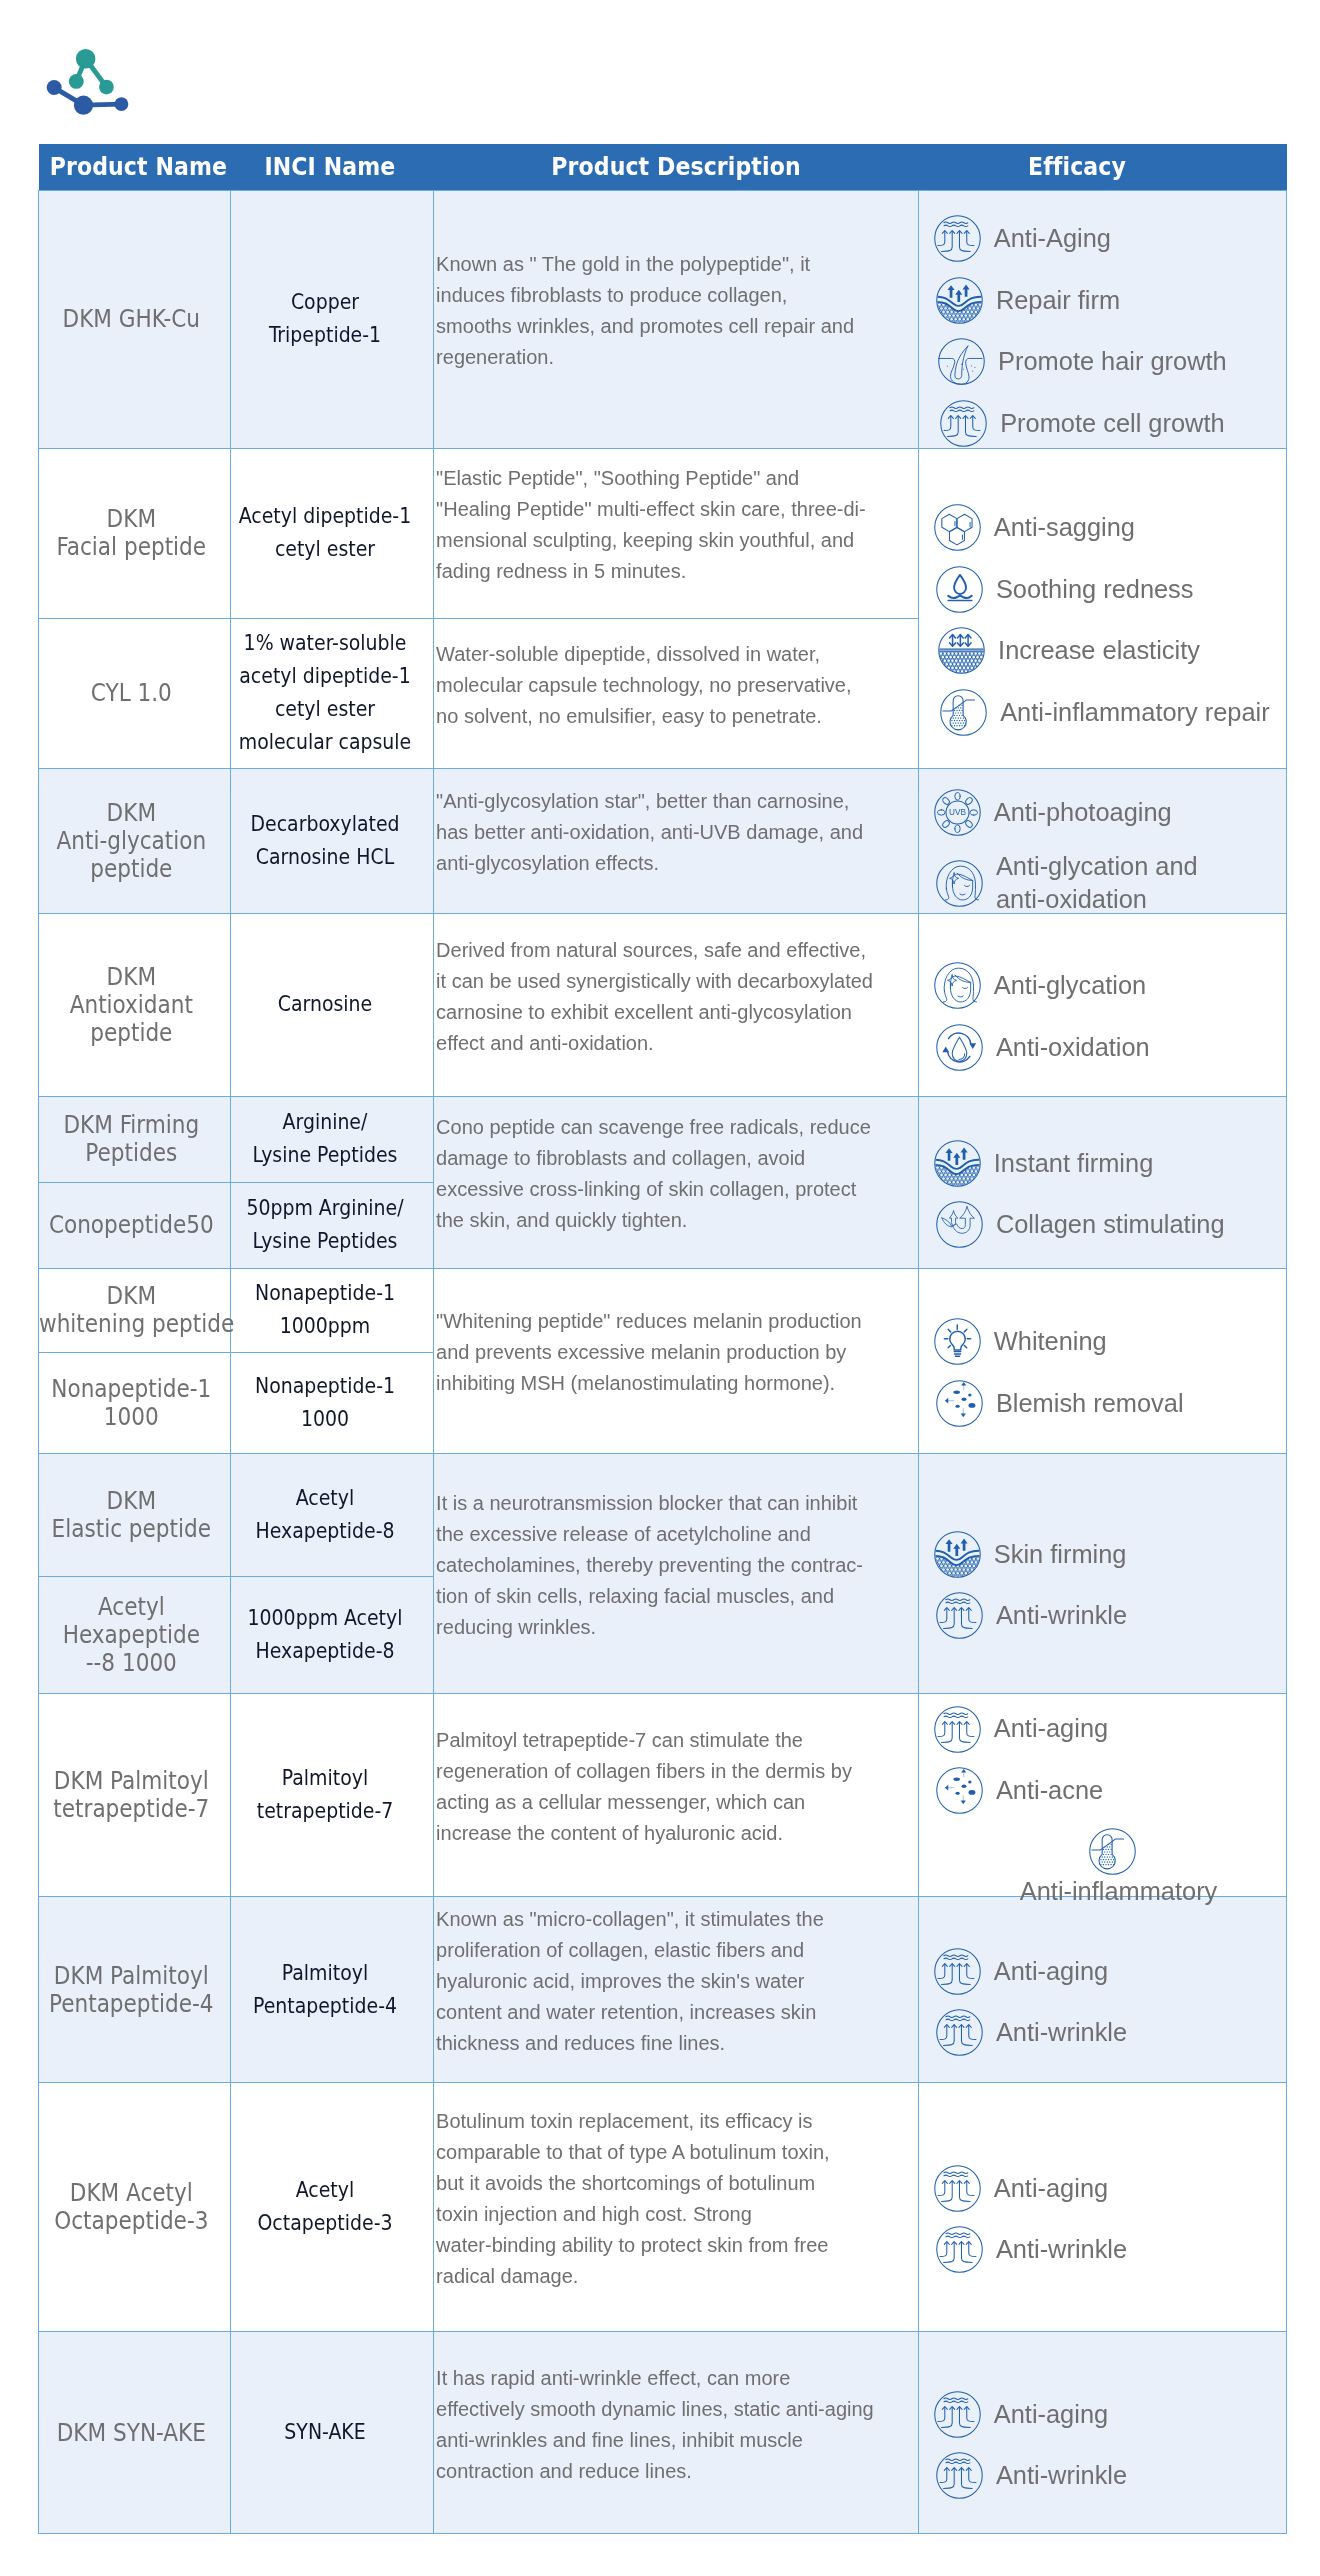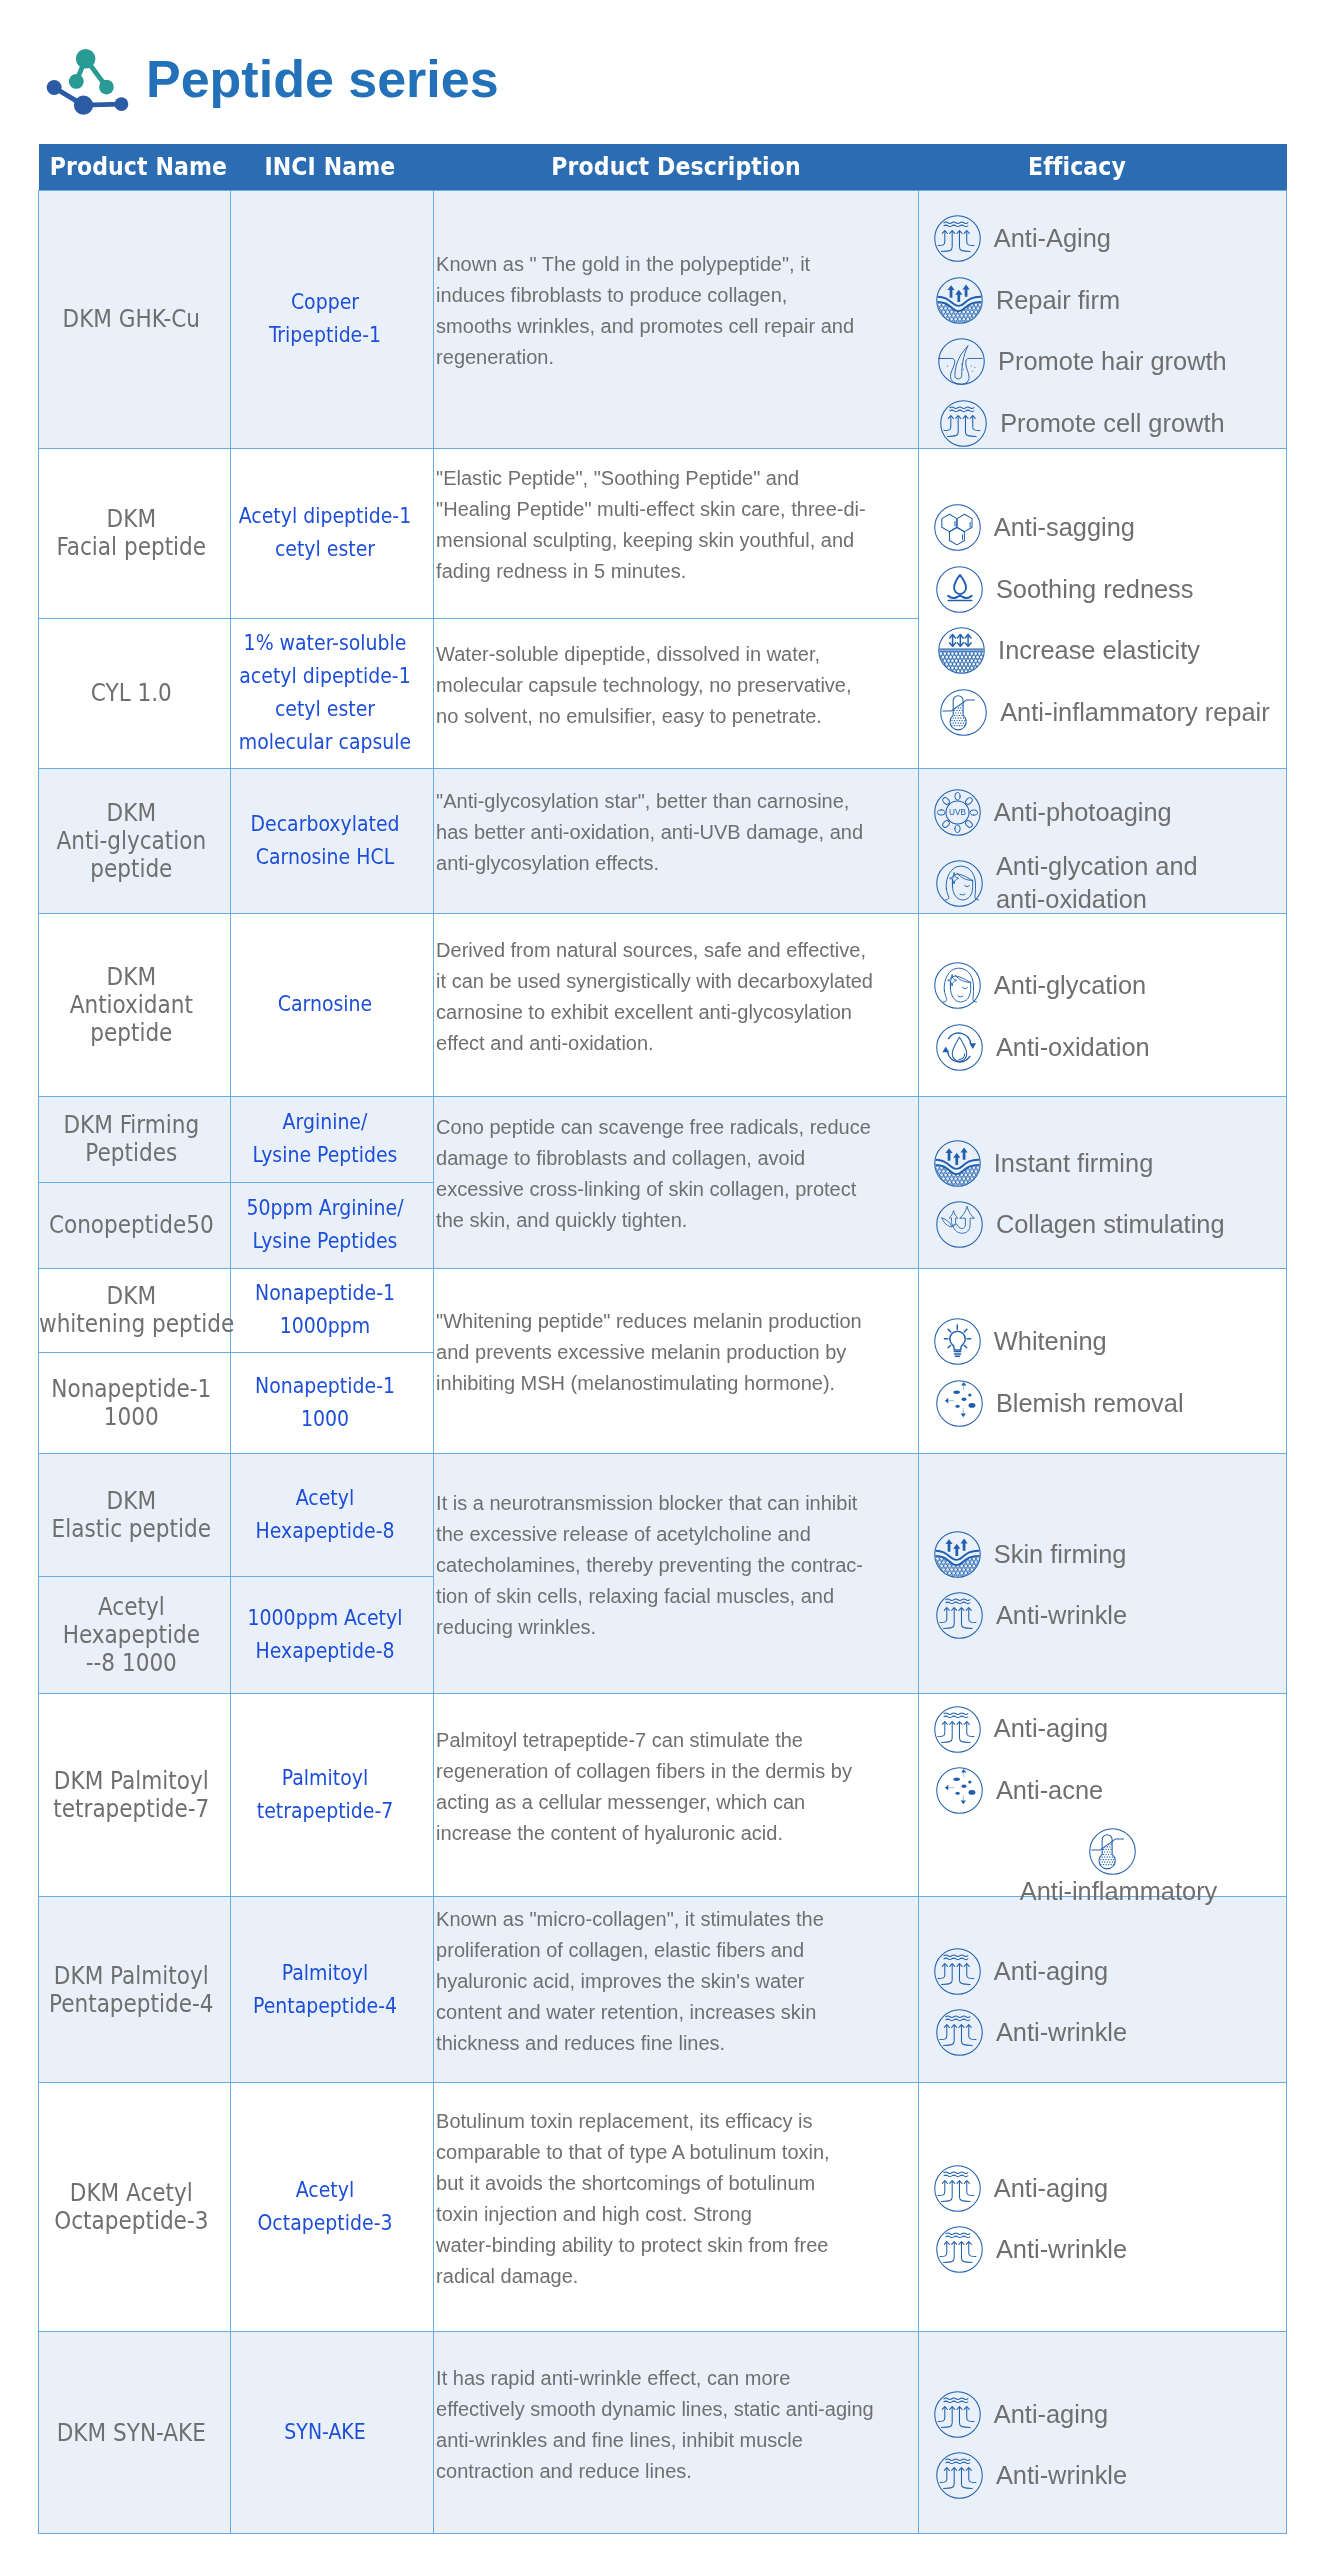--- a/index.html
+++ b/index.html
@@ -25,21 +25,21 @@
   .tbl thead th.th-inci{text-align:left;padding-left:34px;}
   .tbl thead th.th-desc{text-align:center;}
   .tbl thead th.th-eff{text-align:center;padding-right:51px;}
   .c1{width:192px;}
   .c2{width:203px;}
   .c3{width:485px;}
   .c4{width:368px;}
 
   td.pn{font-family:"DejaVu Sans Condensed","DejaVu Sans",sans-serif;font-size:24px;color:#6f6f6f;
     text-align:center;line-height:28px;white-space:pre;padding-right:6.4px;}
-  td.inci{font-family:"DejaVu Sans Condensed","DejaVu Sans",sans-serif;font-size:21px;color:#1d4ed8;
+  td.inci{font-family:"DejaVu Sans Condensed","DejaVu Sans",sans-serif;font-size:21px;color:#0f172a;
     text-align:center;line-height:33px;white-space:pre-line;padding-right:14px;}
   td.desc{font-family:"Liberation Sans",sans-serif;font-size:20px;color:#6f6f6f;
     text-align:left;line-height:31px;padding:0 7.4px 16px 2.1px;white-space:pre-line;}
   td.eff{padding:0 0 0 15px;}
   .alt{background:#e9f0f9;}
   .plain{background:#ffffff;}
 
   .efflist{display:flex;flex-direction:column;justify-content:center;position:relative;top:12px;}
   .effrow{display:flex;align-items:center;}
   .effrow + .effrow{margin-top:14.4px;}
@@ -62,21 +62,20 @@
       <circle cx="60.5" cy="64.5" r="13.9" fill="#2a9a95"></circle>
       <circle cx="117" cy="75" r="13.75" fill="#2a9a95"></circle>
       <g stroke="#2b5ba5" stroke-width="9" fill="none">
         <line x1="19" y1="76" x2="74" y2="109"></line>
         <line x1="74" y1="109" x2="145" y2="107"></line>
       </g>
       <circle cx="19" cy="76" r="14" fill="#2b5ba5"></circle>
       <circle cx="74" cy="109" r="18" fill="#2b5ba5"></circle>
       <circle cx="145" cy="107" r="13" fill="#2b5ba5"></circle>
     </svg>
-    <div class="brand-title">Peptide series</div>
 
   <table class="tbl">
     <colgroup>
         <col class="c1">
         <col class="c2">
         <col class="c3">
         <col class="c4">
       </colgroup>
     <thead>
       <tr>

